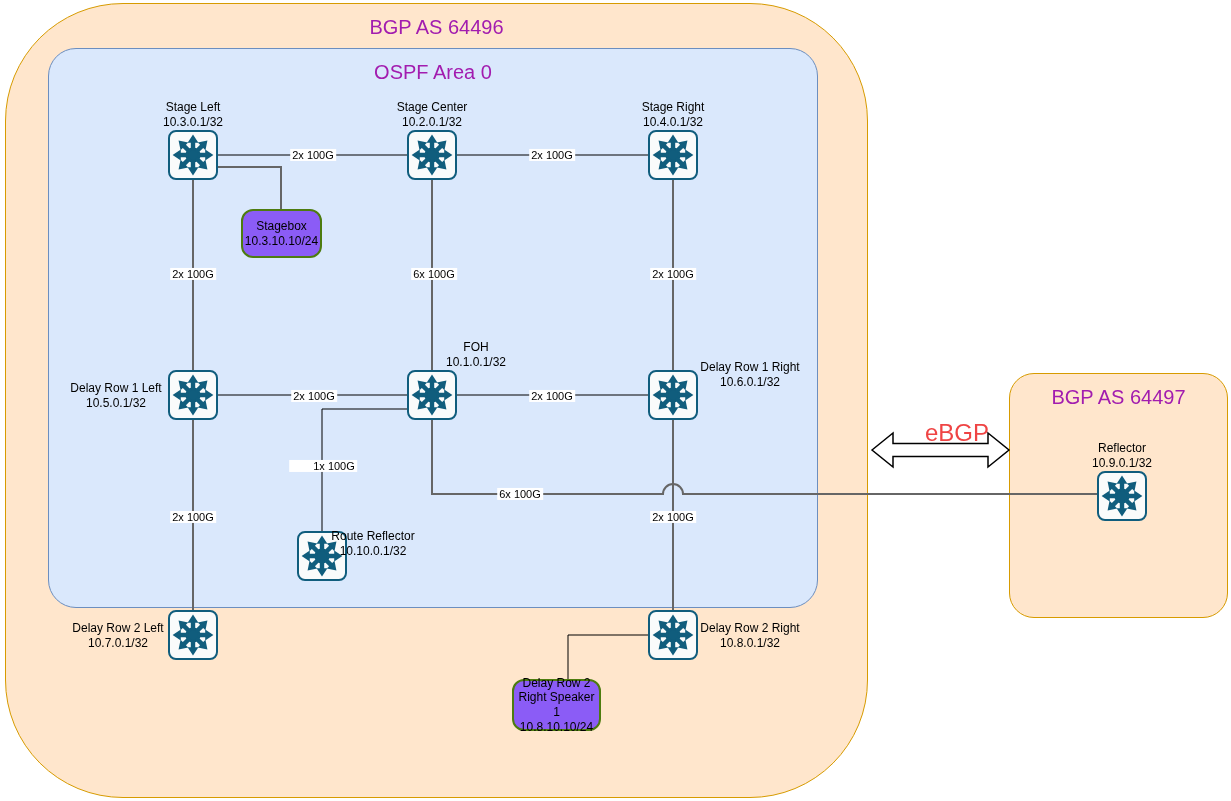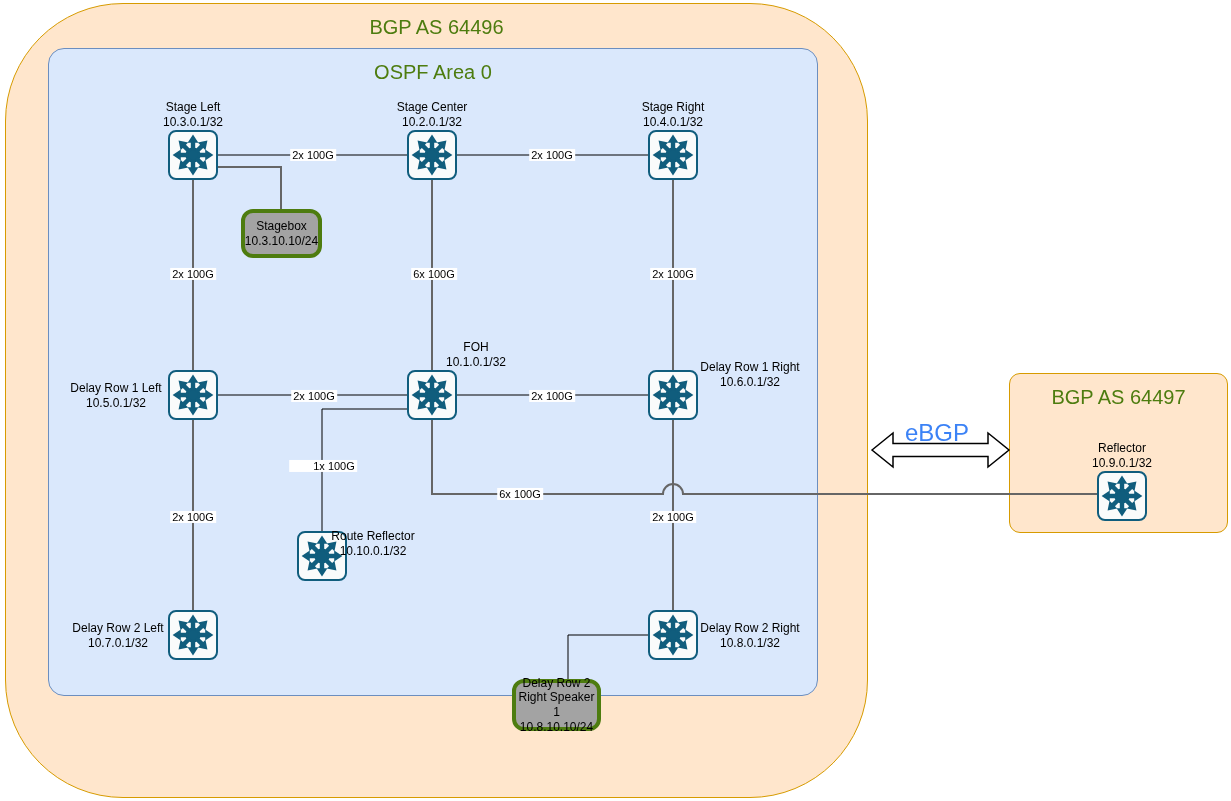--- a/index.html
+++ b/index.html
@@ -5,42 +5,42 @@
   html,body { margin:0; padding:0; background:#ffffff; }
   .canvas {
     position:relative; width:1231px; height:801px; background:#ffffff;
     font-family:"Liberation Sans","DejaVu Sans",sans-serif; color:#000; overflow:hidden;
   }
   .container { position:absolute; box-sizing:border-box; }
   .as-box   { background:#FFE6CC; border:1.5px solid #D79B00; }
   .area-box { background:#DAE8FC; border:1px solid #6C8EBF; }
   .container-title {
     position:absolute; left:0; right:0; top:11px; text-align:center;
-    font-size:20px; line-height:1.2; color:#4d7c0f;
+    font-size:20px; line-height:1.2; color:#a21caf;
   }
   svg.wires { position:absolute; left:0; top:0; z-index:2; }
   .node { position:absolute; width:50px; height:50px; z-index:3; }
   .node svg { display:block; }
   .host-box {
     position:absolute; z-index:3; box-sizing:border-box;
-    background:#a3a3a3; border:4px solid #4d7c0f; border-radius:12px;
+    background:#8b5cf6; border:2px solid #4d7c0f; border-radius:12px;
     display:flex; flex-direction:column; align-items:center; justify-content:center;
     font-size:12px; line-height:1.22; text-align:center;
   }
   .node-label {
     position:absolute; z-index:4; transform:translateX(-50%);
     font-size:12px; line-height:1.25; text-align:center; white-space:nowrap;
   }
   .edge-label {
     position:absolute; z-index:4; transform:translate(-50%,-50%);
     font-size:11px; line-height:1.1; background:#ffffff; padding:0 2px; white-space:nowrap;
   }
   .ebgp-label {
     position:absolute; z-index:4; transform:translateX(-50%);
-    font-size:24px; line-height:1; color:#3b82f6;
+    font-size:24px; line-height:1; color:#ef4444;margin-left:20px;
   }
 </style>
 </head>
 <body>
 
 <svg width="0" height="0" style="position:absolute" aria-hidden="true">
   <defs>
     <g id="routerIcon">
       <rect x="1" y="1" width="48" height="48" rx="7" ry="7" fill="#f9fbfb" stroke="#105d7d" stroke-width="2"></rect>
       <g fill="#105d7d">
@@ -57,25 +57,25 @@
     </g>
   </defs>
 </svg>
 
 <div class="canvas">
 
   <div class="container as-box" style="left:5px; top:3px; width:863px; height:795px; border-radius:118px;">
     <div class="container-title">BGP AS 64496</div>
   </div>
 
-  <div class="container area-box" style="left:48px; top:48px; width:770px; height:648px; border-radius:16px;">
+  <div class="container area-box" style="left:48px; top:48px; width:770px; height:560px; border-radius:28px;">
     <div class="container-title">OSPF Area 0</div>
   </div>
 
-  <div class="container as-box" style="left:1009px; top:373px; width:219px; height:160px; border-radius:11px;">
+  <div class="container as-box" style="left:1009px; top:373px; width:219px; height:245px; border-radius:25px;">
     <div class="container-title">BGP AS 64497</div>
   </div>
 
   <svg class="wires" width="1231" height="801" viewBox="0 0 1231 801">
 
     <g stroke="#000000" stroke-width="1" fill="none">
       <path d="M218 155 H407"></path>
       <path d="M457 155 H648"></path>
       <path d="M218 395 H407"></path>
       <path d="M457 395 H648"></path>

